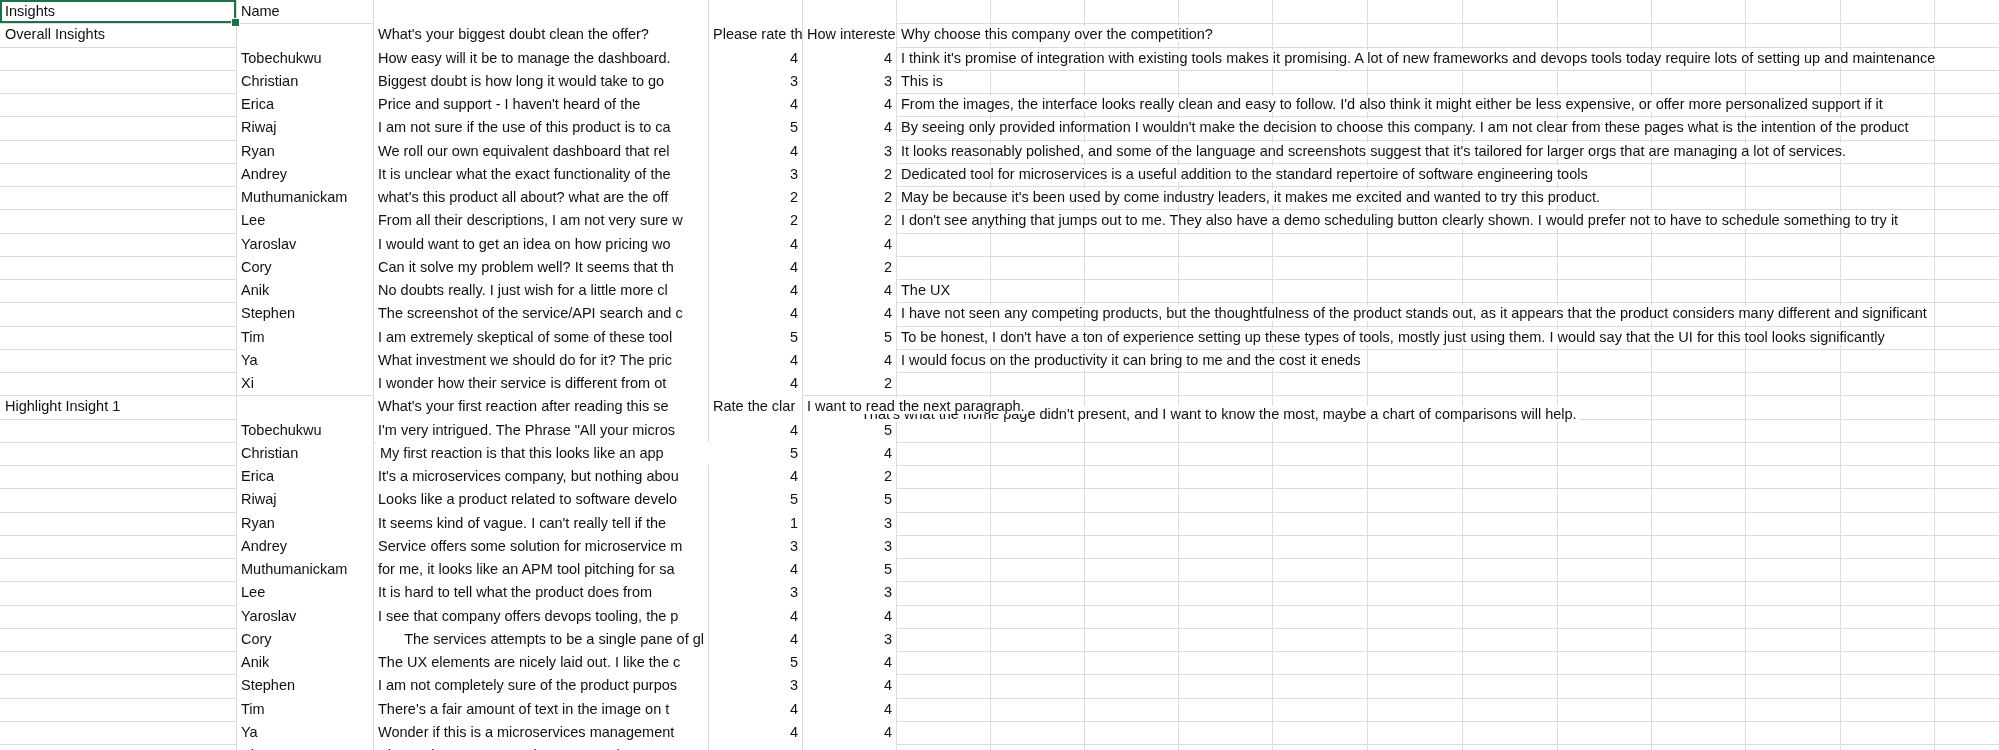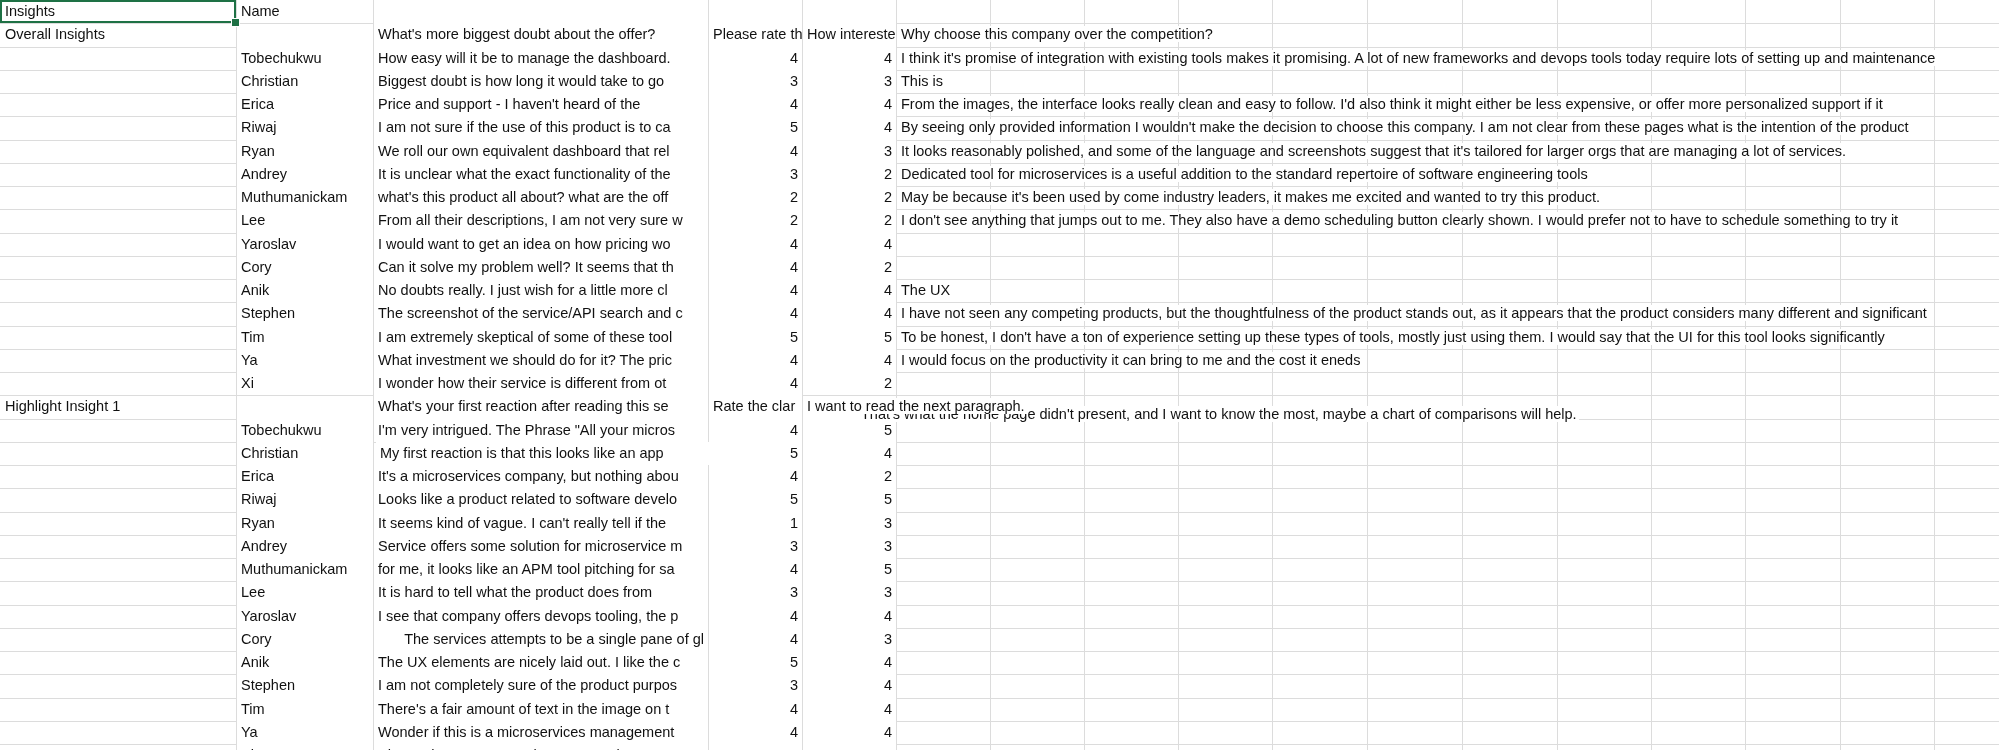--- a/index.html
+++ b/index.html
@@ -76,21 +76,21 @@
       <div class="cell clip" style="left: 1px; width: 235px;"><span>Insights</span></div>
       <div class="cell overflow" style="left: 237px; width: auto;"><span>Name</span></div>
       <div class="cell" style="left: 374px; width: 334px;"><span></span></div>
       <div class="cell" style="left: 709px; width: 93px;"><span></span></div>
       <div class="cell" style="left: 803px; width: 93px;"><span></span></div>
       <div class="cell" style="left: 897px; width: 93px;"><span></span></div>
     </div>
     <div class="row" style="top: 23px;">
       <div class="cell overflow" style="left: 1px; width: auto;"><span>Overall Insights</span></div>
       <div class="cell" style="left: 237px; width: 136px;"><span></span></div>
-      <div class="cell clip" style="left: 374px; width: 334px;"><span>What's more biggest doubt about the offer?</span></div>
+      <div class="cell clip" style="left: 374px; width: 334px;"><span>What's your biggest doubt clean the offer?</span></div>
       <div class="cell clip" style="left: 709px; width: 93px;"><span>Please rate the</span></div>
       <div class="cell clip" style="left: 803px; width: 93px;"><span>How interested</span></div>
       <div class="cell overflow" style="left: 897px; width: auto;"><span>Why choose this company over the competition?</span></div>
     </div>
     <div class="row" style="top: 47px;">
       <div class="cell" style="left: 1px; width: 235px;"><span></span></div>
       <div class="cell clip" style="left: 237px; width: 136px;"><span>Tobechukwu</span></div>
       <div class="cell clip" style="left: 374px; width: 334px;"><span>How easy will it be to manage the dashboard.</span></div>
       <div class="cell num" style="left: 709px; width: 93px;"><span>4</span></div>
       <div class="cell num" style="left: 803px; width: 93px;"><span>4</span></div>

